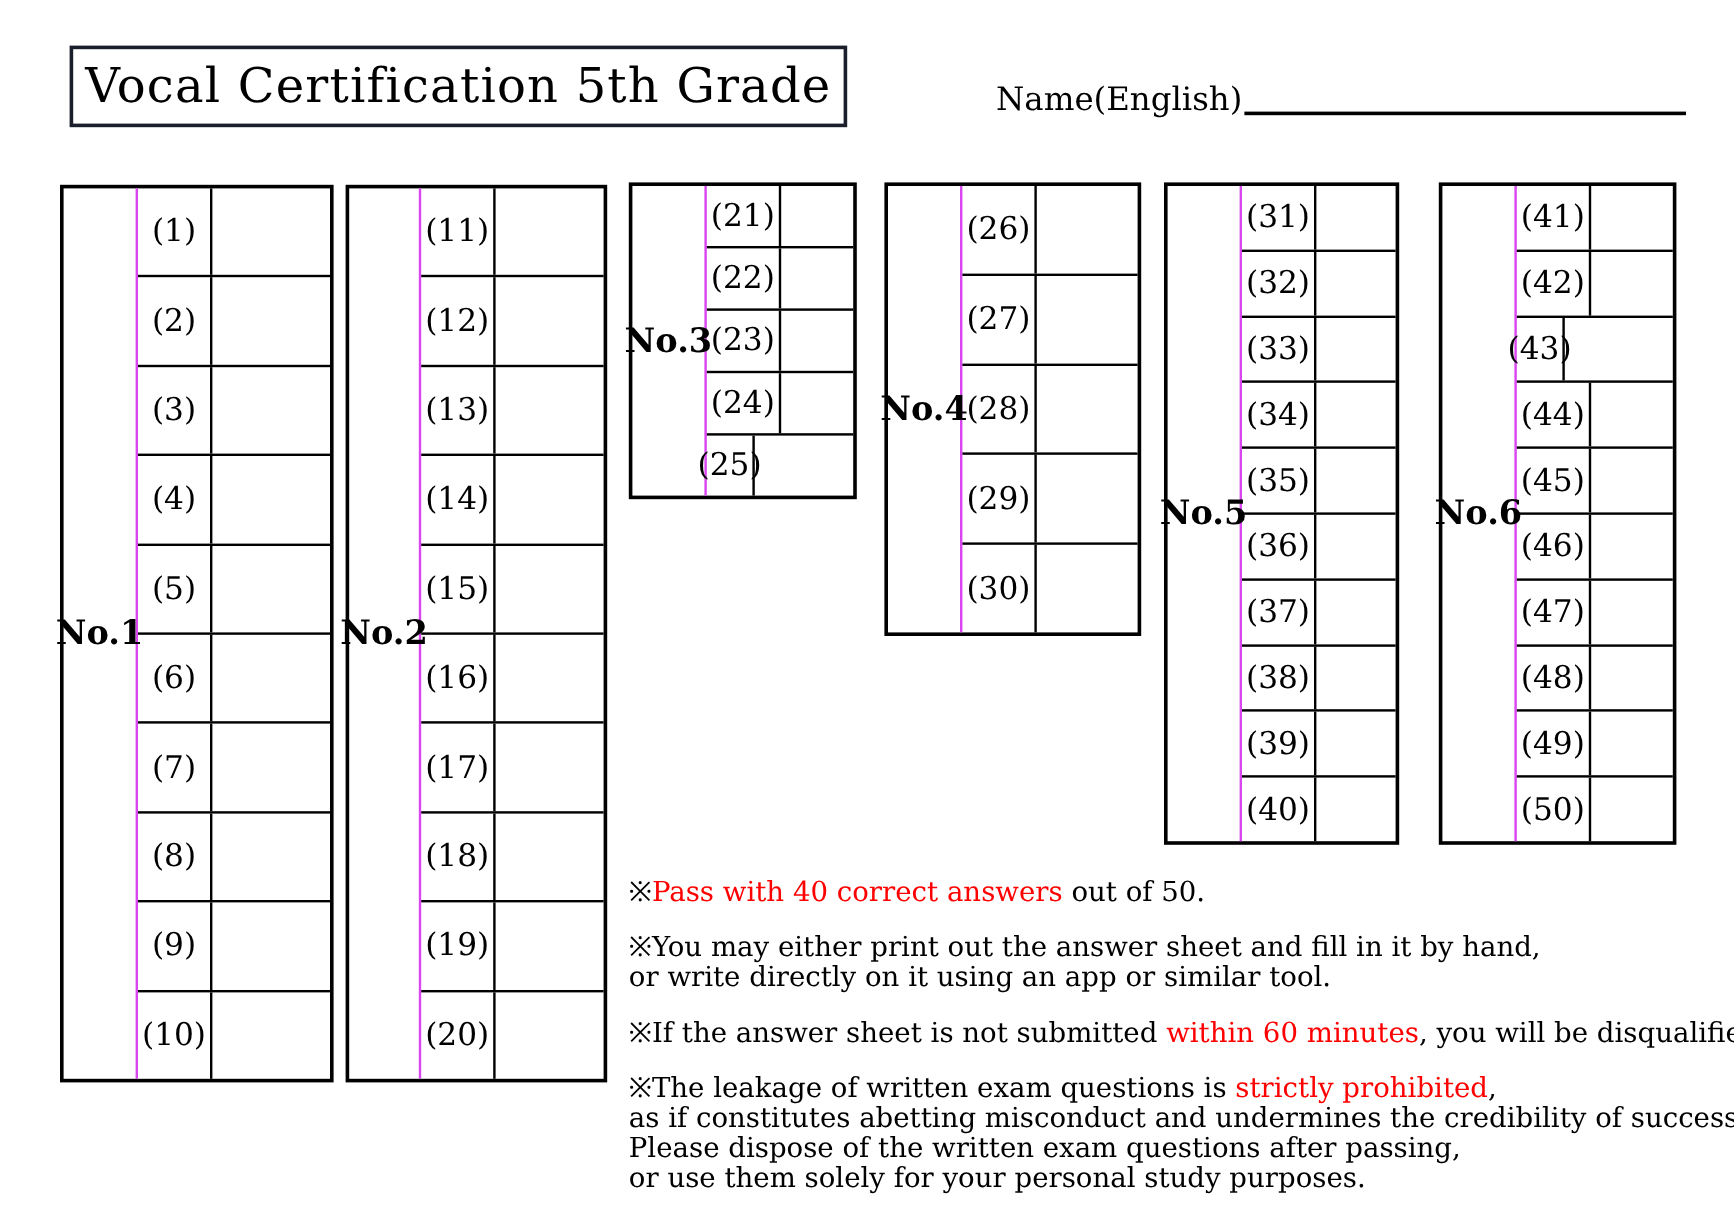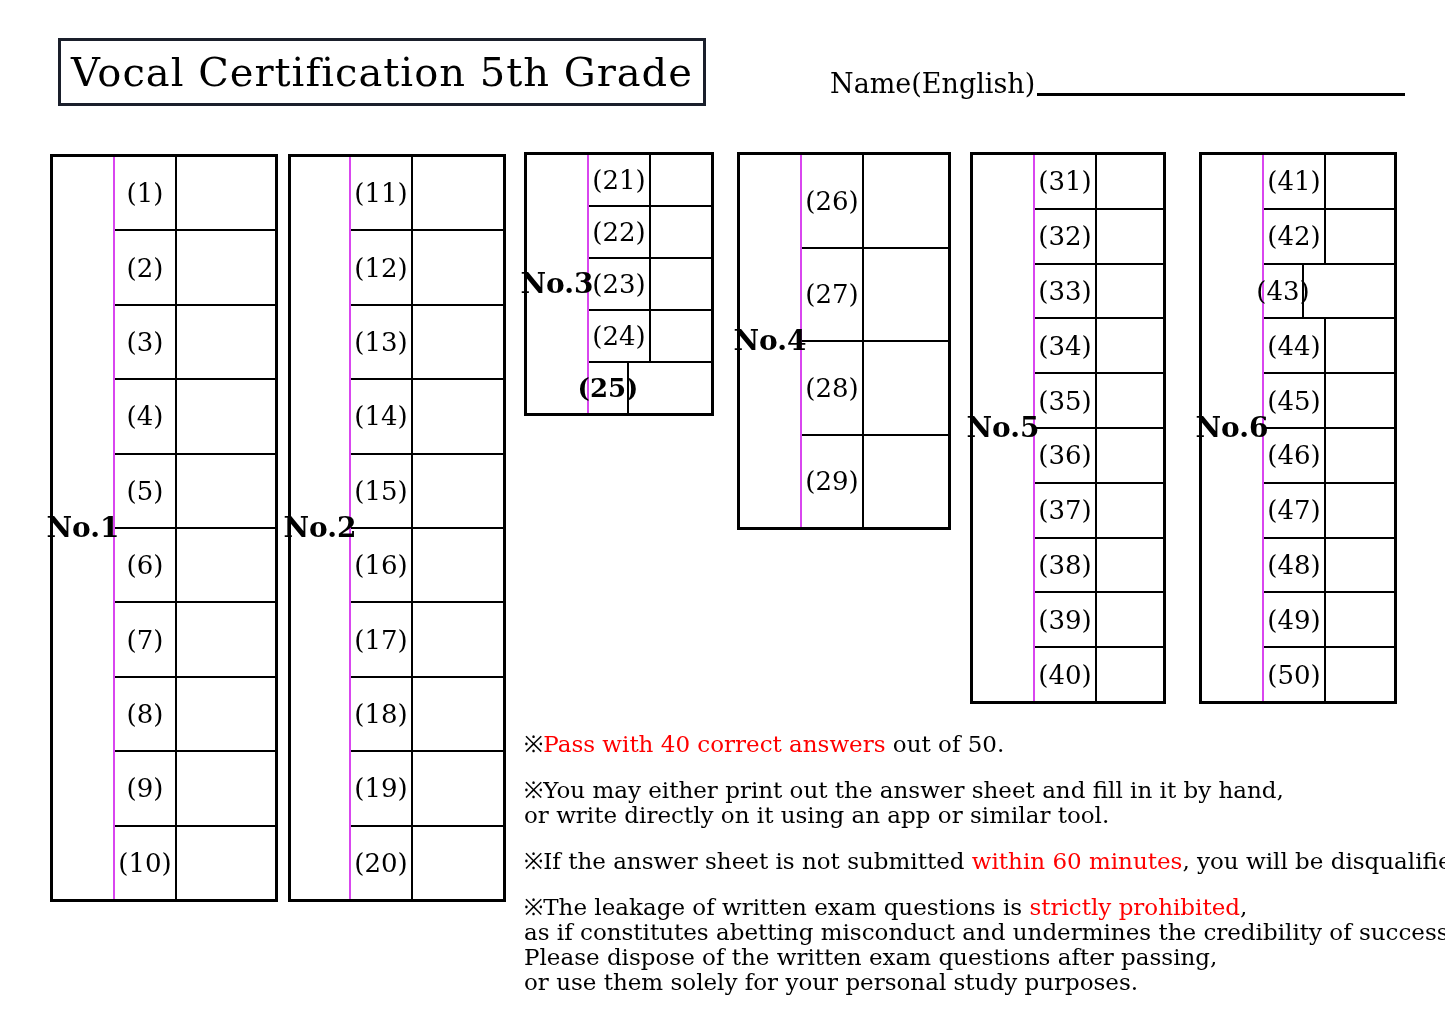--- a/index.html
+++ b/index.html
@@ -316,21 +316,21 @@
           </div>
           <div class="write-cell"></div>
         </div>
         <div class="ans-row">
           <div class="num-cell" style="width: 62px;">
             <span>(24)</span>
           </div>
           <div class="write-cell"></div>
         </div>
         <div class="ans-row">
-          <div class="num-cell" style="width: 40px; font-weight: bold;">
+          <div class="num-cell" style="width: 40px;">
             <span>(25)</span>
           </div>
           <div class="write-cell"></div>
         </div>
       </div>
     </div>
     <div class="ans-table" style="left: 737px; top: 152px; width: 214px; height: 378px;">
       <div class="label-col" style="width: 62px;">
         <span>No.4</span>
       </div>
@@ -349,20 +349,26 @@
         </div>
         <div class="ans-row">
           <div class="num-cell" style="width: 62px;">
             <span>(28)</span>
           </div>
           <div class="write-cell"></div>
         </div>
         <div class="ans-row">
           <div class="num-cell" style="width: 62px;">
             <span>(29)</span>
+          </div>
+          <div class="write-cell"></div>
+        </div>
+        <div class="ans-row">
+          <div class="num-cell" style="width: 62px;">
+            <span>(30)</span>
           </div>
           <div class="write-cell"></div>
         </div>
       </div>
     </div>
     <div class="ans-table" style="left: 970px; top: 152px; width: 196px; height: 552px;">
       <div class="label-col" style="width: 62px;">
         <span>No.5</span>
       </div>
       <div class="rows-col">

